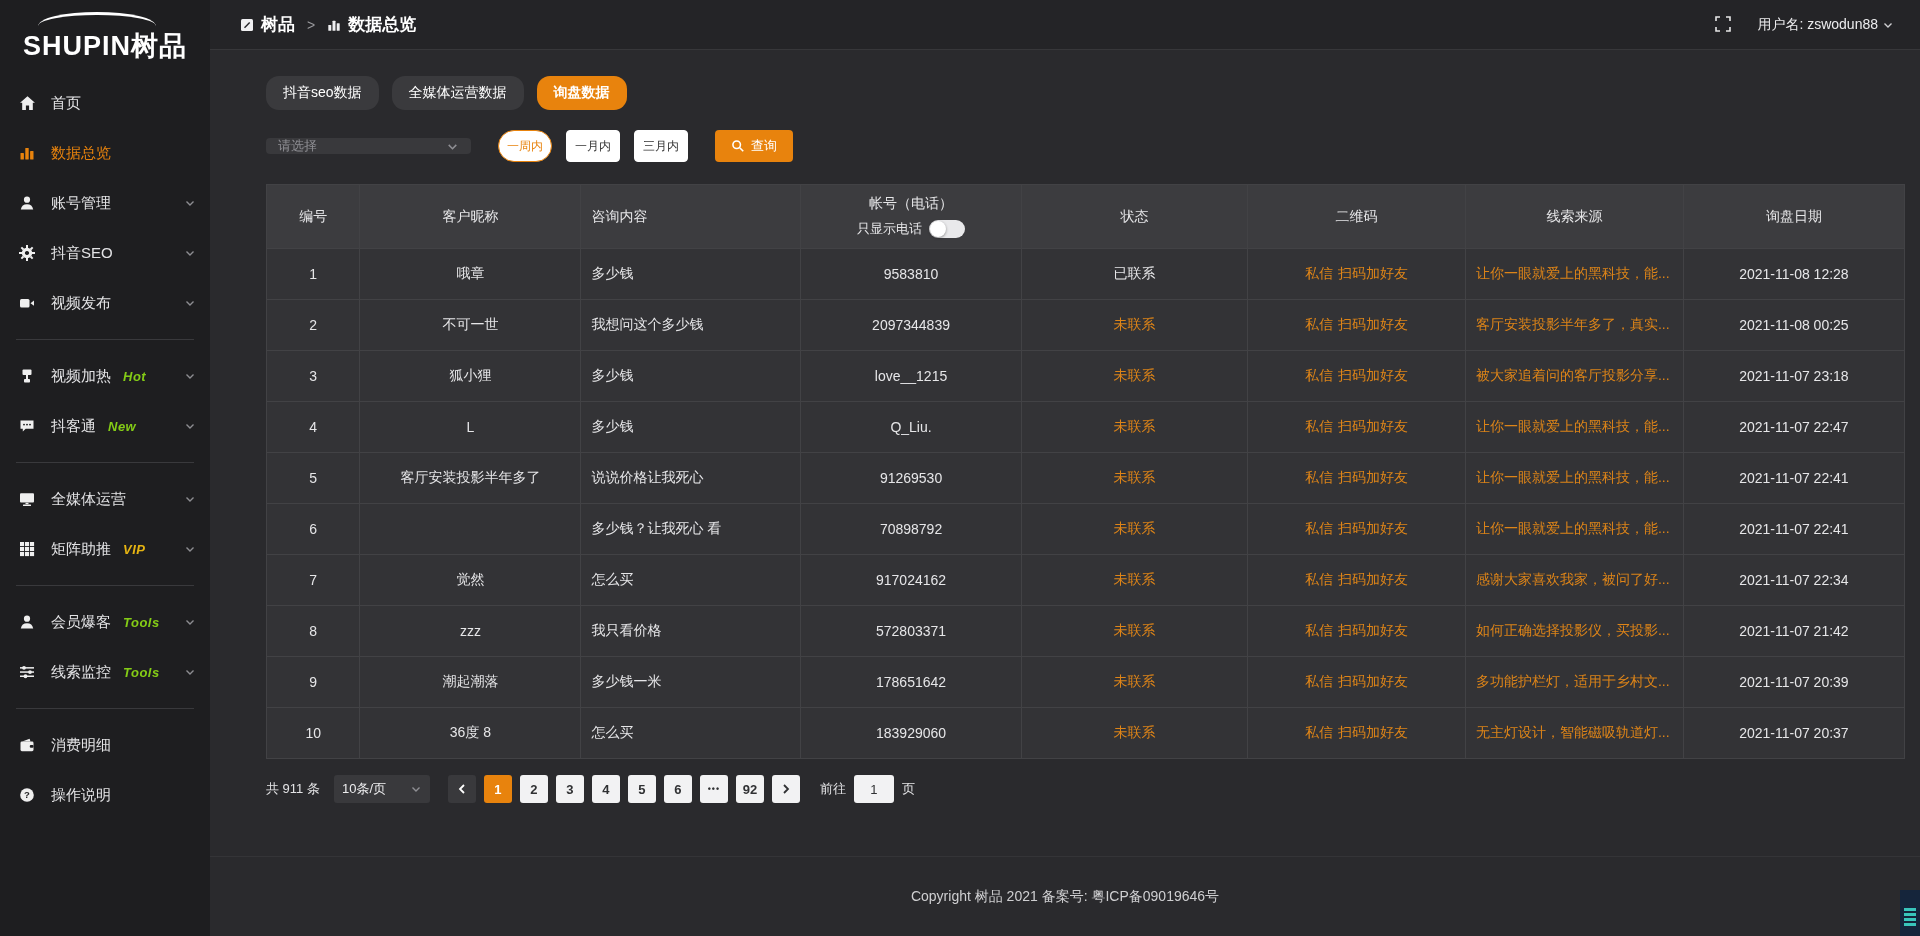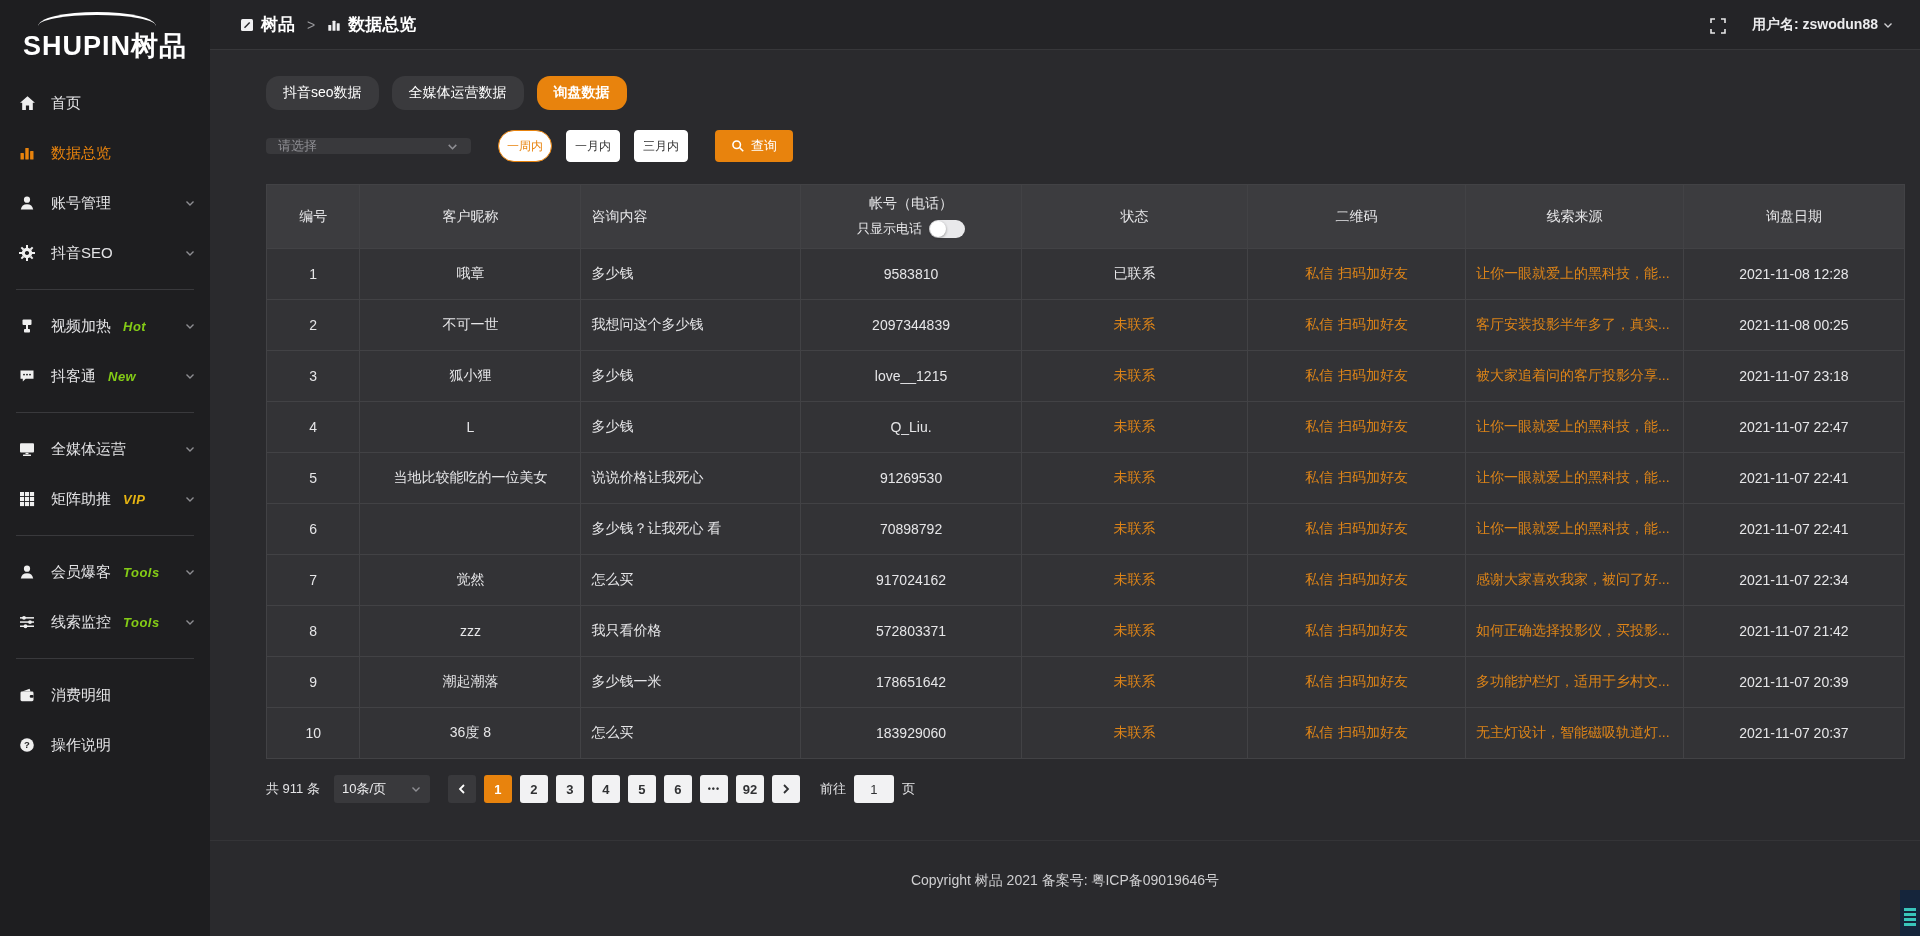--- a/index.html
+++ b/index.html
@@ -22,21 +22,21 @@
   .badge.red { color:#84cc16; }
   .badge.gold { color:#e6b412; }
   .divider { height:1px; background:#39393c; margin:11px 16px; }
 
   
   .main { flex:1; display:flex; flex-direction:column; position:relative; background:#2a2a2d; }
   .topbar { height:50px; background:#242427; border-bottom:1px solid #37373a; display:flex; align-items:center; justify-content:space-between; padding:0 26px 0 30px; flex-shrink:0; }
   .crumbs { display:flex; align-items:center; font-size:17px; font-weight:700; color:#fff; }
   .crumbs .ic { display:flex; margin-right:7px; color:#f0f0f2; }
   .crumb-sep { color:#9a9a9e; font-size:14px; margin:0 12px; font-weight:400; }
-  .top-right { display:flex; align-items:flex-end;font-weight:bold; }
+  .top-right { display:flex; align-items:flex-start; }
   .fs-btn { display:flex; margin-right:26px; color:#e6e6e8; cursor:pointer; }
   .user { font-size:14px; color:#ececee; display:flex; align-items:center; cursor:pointer; }
   .user .chev { margin-left:4px; display:flex; color:#cfcfd2; }
 
   
   .content { padding:26px 15px 0 56px; }
   .tabs { display:flex; margin-bottom:20px; }
   .tab { height:34px; padding:0 17px; margin-right:13px; background:#3a3a3d; color:#fff; font-size:14px; border:none; border-radius:13px; display:flex; align-items:center; cursor:pointer; font-family:inherit; }
   .tab.active { background:#e8830d; font-weight:700; }
 
@@ -69,21 +69,21 @@
   .pg-total { margin-right:14px; }
   .pg-size { width:96px; height:28px; background:#39393c; border-radius:3px; display:flex; align-items:center; justify-content:space-between; padding:0 8px; cursor:pointer; color:#ececee; }
   .pg-size .chev { display:flex; color:#8f8f94; }
   .pg-btn { min-width:28px; height:28px; border:none; border-radius:3px; margin-left:8px; font-size:13px; font-weight:700; cursor:pointer; font-family:inherit; background:#f2f2f3; color:#303133; display:flex; align-items:center; justify-content:center; padding:0 4px; }
   .pg-btn.dark { background:#39393c; color:#fff; margin-left:18px; }
   .pg-btn.active { background:#e8830d; color:#fff; }
   .pg-goto { margin-left:20px; display:flex; align-items:center; gap:8px; }
   .pg-goto input { width:40px; height:28px; border:none; border-radius:3px; background:#f2f2f3; color:#303133; text-align:center; font-size:13px; font-family:inherit; }
 
   
-  .footer { position:absolute; left:0; right:0; bottom:16px; height:80px; border-top:1px solid #343437; display:flex; align-items:center; justify-content:center; font-size:14px; color:#cfcfd1; }
+  .footer { position:absolute; left:0; right:0; bottom:0; height:80px; border-top:1px solid #343437; display:flex; align-items:center; justify-content:center; font-size:14px; color:#cfcfd1; }
   .corner-widget { position:absolute; right:0; bottom:0; width:20px; height:46px; background:#15253b; padding-top:16px; }
   .corner-widget i { display:block; height:3px; background:#39c5bb; margin:2px 4px; }
 </style>
 </head>
 <body>
 
 <div class="app">
 
   <aside class="sidebar">
     <div class="logo">
@@ -131,20 +131,34 @@
               <rect x="7" y="13" width="2" height="3"></rect>
               <rect x="0" y="7" width="3" height="2"></rect>
               <rect x="13" y="7" width="3" height="2"></rect>
               <rect x="7" y="0" width="2" height="3" transform="rotate(45 8 8)"></rect>
               <rect x="7" y="13" width="2" height="3" transform="rotate(45 8 8)"></rect>
               <rect x="0" y="7" width="3" height="2" transform="rotate(45 8 8)"></rect>
               <rect x="13" y="7" width="3" height="2" transform="rotate(45 8 8)"></rect>
             </svg>
           </span>
         <span class="lbl">抖音SEO</span>
+        <span class="chev">
+            <svg width="12" height="12" viewBox="0 0 12 12">
+              <path d="M2.5 4.5 6 8 9.5 4.5" fill="none" stroke="currentColor" stroke-width="1.4"></path>
+            </svg>
+          </span>
+      </div>
+      <div class="m-item">
+        <span class="ic">
+            <svg width="16" height="16" viewBox="0 0 16 16" fill="currentColor">
+              <rect x="1" y="4" width="9.5" height="8.5" rx="1.5"></rect>
+              <path d="M11.5 8.2 15 5.6 15 10.8 Z"></path>
+            </svg>
+          </span>
+        <span class="lbl">视频发布</span>
         <span class="chev">
             <svg width="12" height="12" viewBox="0 0 12 12">
               <path d="M2.5 4.5 6 8 9.5 4.5" fill="none" stroke="currentColor" stroke-width="1.4"></path>
             </svg>
           </span>
       </div>
       <div class="divider"></div>
       <div class="m-item">
         <span class="ic">
             <svg width="16" height="16" viewBox="0 0 16 16" fill="currentColor">
@@ -412,21 +426,21 @@
             <td>L</td>
             <td class="left">多少钱</td>
             <td>Q_Liu.</td>
             <td class="orange">未联系</td>
             <td class="qr-links"><span>私信</span><span>扫码加好友</span></td>
             <td class="left src">让你一眼就爱上的黑科技，能...</td>
             <td>2021-11-07 22:47</td>
           </tr>
           <tr>
             <td>5</td>
-            <td>当地比较能吃的一位美女</td>
+            <td>客厅安装投影半年多了</td>
             <td class="left">说说价格让我死心</td>
             <td>91269530</td>
             <td class="orange">未联系</td>
             <td class="qr-links"><span>私信</span><span>扫码加好友</span></td>
             <td class="left src">让你一眼就爱上的黑科技，能...</td>
             <td>2021-11-07 22:41</td>
           </tr>
           <tr>
             <td>6</td>
             <td></td>

